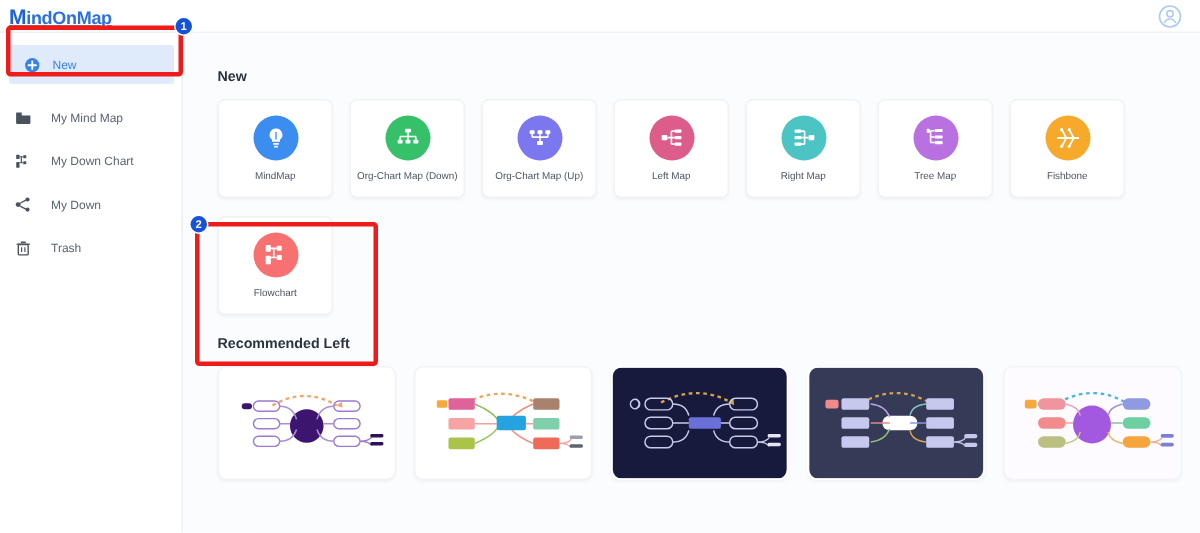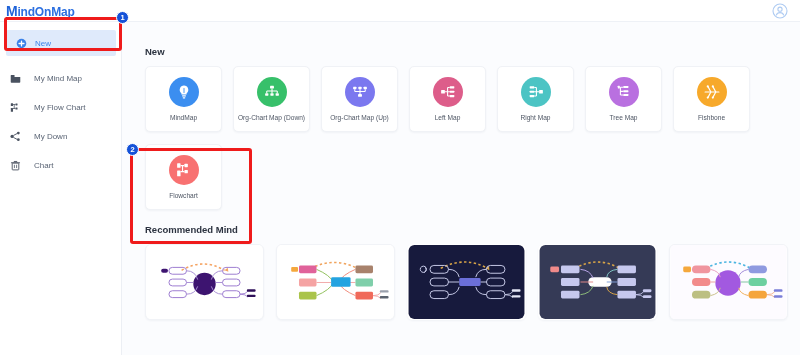--- a/index.html
+++ b/index.html
@@ -135,21 +135,21 @@
       <div class="side-item">
         <span class="si-ic">
           <svg viewBox="0 0 12 12" width="11" height="11">
             <rect x="0.9" y="1.3" width="2.4" height="3.1" rx="0.4" fill="#4a5260"></rect>
             <rect x="0.9" y="6.6" width="2.4" height="4.1" rx="0.4" fill="#4a5260"></rect>
             <rect x="6.0" y="1.6" width="2.2" height="2.2" rx="0.4" fill="#4a5260"></rect>
             <rect x="6.0" y="6.0" width="2.2" height="2.2" rx="0.4" fill="#4a5260"></rect>
             <path d="M3.3 2.7h2.7M3.3 7.1h2.7M4.6 2.7v4.4" stroke="#4a5260" stroke-width="0.85"></path>
           </svg>
         </span>
-        <span class="si-label">My Flow Chart</span>
+        <span class="si-label">My Down Chart</span>
       </div>
 
       <div class="side-item">
         <span class="si-ic">
           <svg viewBox="0 0 12 12" width="11" height="11">
             <circle cx="9.1" cy="2.2" r="1.5" fill="#4a5260"></circle>
             <circle cx="9.1" cy="9.5" r="1.5" fill="#4a5260"></circle>
             <circle cx="2.3" cy="5.9" r="1.8" fill="#4a5260"></circle>
             <path d="M3.7 4.9l4.2-2.2M3.7 7.0l4.2 2.2" stroke="#4a5260" stroke-width="1"></path>
           </svg>
@@ -158,21 +158,21 @@
       </div>
 
       <div class="side-item">
         <span class="si-ic">
           <svg viewBox="0 0 12 12" width="11" height="11">
             <rect x="2.4" y="3.3" width="7.2" height="7.5" rx="0.7" fill="none" stroke="#4a5260" stroke-width="1"></rect>
             <path d="M1.5 3.0h9M4.6 1.6h2.8" stroke="#4a5260" stroke-width="1" stroke-linecap="round"></path>
             <path d="M4.8 5.2v3.6M7.2 5.2v3.6" stroke="#4a5260" stroke-width="0.85"></path>
           </svg>
         </span>
-        <span class="si-label">Chart</span>
+        <span class="si-label">Trash</span>
       </div>
     </div>
   </div>
 
   <div class="main">
 
     <div class="section-title">New</div>
 
     <div class="card-row">
 
@@ -277,21 +277,21 @@
             <rect x="2.6" y="11.6" width="4.2" height="7" rx="0.7" fill="#fff"></rect>
             <rect x="11.6" y="3.4" width="4.1" height="4.1" rx="0.7" fill="#fff"></rect>
             <rect x="11.6" y="11.0" width="4.1" height="4.1" rx="0.7" fill="#fff"></rect>
             <path d="M6.8 5.6h4.8M6.8 13.0h4.8M9.2 5.6v7.4" stroke="#fff" stroke-width="1.35"></path>
           </svg>
         </div>
         <div class="card-label">Flowchart</div>
       </div>
     </div>
 
-    <div class="section-title rec">Recommended Mind</div>
+    <div class="section-title rec">Recommended Left</div>
 
     <div class="theme-row">
 
       <div class="theme-card">
         <svg viewBox="0 0 119 76">
           <rect width="119" height="76" fill="#ffffff"></rect>
           <path d="M36 26q22-13 44 0" fill="none" stroke="#f5a463" stroke-width="1.6" stroke-dasharray="2.5 2.5"></path>
           <path d="M80 26l3.4-2.6 0.6 4.2z" fill="#f5a463"></path>
           <circle cx="59.5" cy="40" r="11.5" fill="#3d1470"></circle>
           <g fill="none" stroke="#9b7ad0" stroke-width="1">

